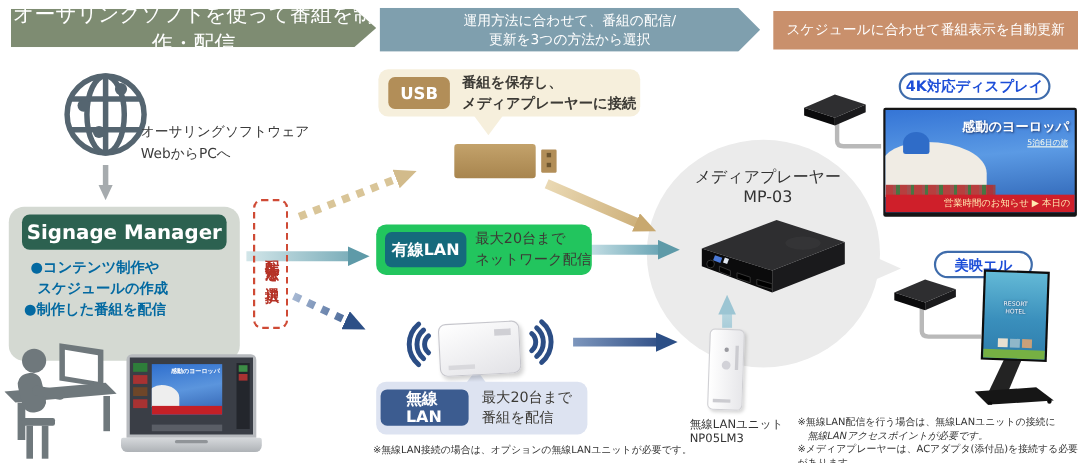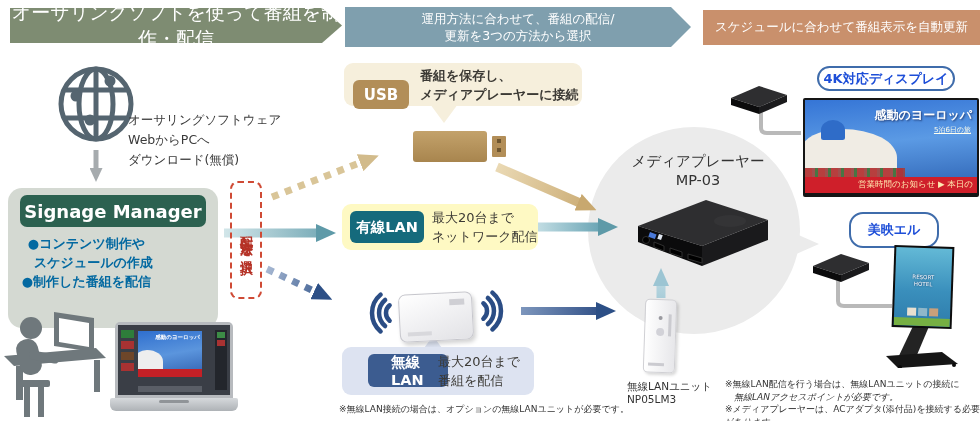--- a/index.html
+++ b/index.html
@@ -29,44 +29,44 @@
   .select-box span { writing-mode:vertical-rl; font-size:13px; font-weight:bold; color:#b53226; letter-spacing:2px; }
 
   
   .bubble { position:absolute; border-radius:9px; z-index:4; }
   .badge { position:absolute; border-radius:6px; color:#fff; font-weight:bold;
            display:flex; align-items:center; justify-content:center; }
   .desc { position:absolute; font-size:13px; line-height:19px; color:#3c3a35; }
   .tail { position:absolute; width:0; height:0; z-index:3; }
 
   .usb-bubble { left:344px; top:63px; width:238px; height:43px; background:#f6efdc; }
-  .usb-badge  { left:9px; top:7px; width:56px; height:29px; background:#b28e58; font-size:15px;margin-top:10px; }
+  .usb-badge  { left:9px; top:7px; width:56px; height:29px; background:#b28e58; font-size:15px; }
   .usb-desc   { left:76px; top:3px;font-weight:bold; }
   .usb-tail   { left:430px; top:104px; border-left:14px solid transparent; border-right:14px solid transparent;
                 border-top:19px solid #f6efdc; }
   .usb-stick  { left:413px; top:131px; width:96px; height:31px; z-index:4; }
   .usb-body   { position:absolute; left:0; top:0; width:74px; height:31px; border-radius:3px;
                 background:linear-gradient(180deg,#c3a26b,#a8854e); }
   .usb-conn   { position:absolute; left:79px; top:5px; width:14px; height:21px; background:#b28e58; border-radius:1px; }
   .usb-conn i { position:absolute; left:5px; width:4px; height:4px; background:#6e5630; display:block; }
   .usb-conn i.d1 { top:3px; } .usb-conn i.d2 { top:12px; }
 
-  .wired-bubble { left:342px; top:204px; width:196px; height:46px; background:#fef9c3; }
+  .wired-bubble { left:342px; top:204px; width:196px; height:46px; background:#22c55e; }
   .wired-badge  { left:8px; top:7px; width:74px; height:32px; background:#156a7c; font-size:14.5px; }
   .wired-desc   { left:90px; top:4px; }
   .ap-caption   { left:356px; top:257px; font-size:12.5px; color:#333; z-index:4; }
 
   .ap-device { left:399px; top:293px; width:74px; height:48px; background:linear-gradient(160deg,#ffffff,#e2e2e6);
                border:1px solid #c6c6cc; border-radius:7px; transform:rotate(-3deg);
                box-shadow:2px 3px 4px rgba(0,0,0,.18); z-index:4; }
   .ap-device .lbl { position:absolute; right:7px; top:6px; width:15px; height:6px; background:#cfcfd4; }
   .ap-device .slot { position:absolute; left:7px; bottom:5px; width:24px; height:4px; background:#d8d8dc; }
 
   .wless-bubble { left:342px; top:347px; width:192px; height:48px; background:#dde3f1; }
-  .wless-badge  { left:26px; top:7px; width:80px; height:33px; background:#3c5c90; font-size:14.5px;padding-left:23px; }
+  .wless-badge  { left:4px; top:7px; width:80px; height:33px; background:#3c5c90; font-size:14.5px;padding-left:23px; }
   .wless-desc   { left:96px; top:5px; }
   .wless-tail   { left:424px; top:336px; border-left:9px solid transparent; border-right:9px solid transparent;
                   border-bottom:12px solid #dde3f1; }
   .wless-note   { left:339px; top:403px; font-size:9px; color:#333; z-index:4; }
 
   
   .hub-circle { left:588px; top:127px; width:212px; height:207px; background:#ebebeb; border-radius:50%; z-index:1; }
   .hub-tail   { left:794px; top:233px; border-top:11px solid transparent; border-bottom:11px solid transparent;
                 border-left:25px solid #ebebeb; z-index:1; }
   .mp-name { left:608px; top:152px; width:180px; text-align:center; font-size:14.5px; line-height:19px;
@@ -79,21 +79,21 @@
   .dongle .btn { position:absolute; left:11px; top:28px; width:8px; height:8px; border-radius:50%; background:#d2d2d8; }
   .dongle .led { position:absolute; left:13px; top:16px; width:4px; height:4px; border-radius:50%; background:#9a9aa0; }
   .dongle .grill { position:absolute; right:4px; top:14px; width:3px; height:22px; background:#cbcbd0; }
   .dongle .grill2 { position:absolute; left:4px; bottom:6px; width:16px; height:3px; background:#cbcbd0; }
   .dongle-label { left:627px; top:380px; font-size:10.5px; line-height:13px; color:#333; z-index:4; }
 
   
   .pill { position:absolute; background:#fff; border:2px solid #3f6cab; border-radius:14px; color:#1d4ed8;
           font-size:13px; font-weight:bold; display:flex; align-items:center; justify-content:center; z-index:4; }
   .pill-4k   { left:817px; top:66px; width:138px; height:25px; }
-  .pill-biei { left:849px; top:212px; width:90px; height:36px; }
+  .pill-biei { left:849px; top:228px; width:90px; height:25px; }
 
   .disp4k { left:803px; top:98px; width:176px; height:99px; background:#151515; padding:2px 2px 4px 2px;
             border-radius:2px; z-index:4; }
   .disp4k .scr { position:relative; width:100%; height:100%; overflow:hidden;
                  background:linear-gradient(175deg,#3575d6 0%,#5b9ae4 45%,#2a5fb0 100%); }
   .town { position:absolute; left:-4px; bottom:14px; width:96px; height:50px; background:#f0ece4;
           border-radius:45% 60% 0 0; }
   .dome { position:absolute; left:20px; top:-9px; width:24px; height:20px; background:#2f6cc8; border-radius:50% 50% 10% 10%; }
   .flowers { position:absolute; left:0; bottom:14px; width:100px; height:11px; opacity:.92;
              background:repeating-linear-gradient(90deg,#b23030 0 7px,#9c4040 7px 10px,#3a6b35 10px 13px); }
@@ -173,21 +173,20 @@
     <g fill="#556570">
       <circle cx="24" cy="36" r="5.5"></circle>
         <circle cx="58" cy="21" r="5.5"></circle>
         <circle cx="38" cy="60" r="5.5"></circle>
     </g>
   </svg>
 
   <div class="abs dl-note">
     <div>オーサリングソフトウェア</div>
     <div>WebからPCへ</div>
-    <div>ダウンロード(無償)</div>
   </div>
 
   <div class="abs sm-panel">
     <div class="sm-title">Signage Manager</div>
     <div class="sm-bullets">
       <div>●コンテンツ制作や</div>
       <div class="indent">スケジュールの作成</div>
       <div>●制作した番組を配信</div>
     </div>
   </div>

